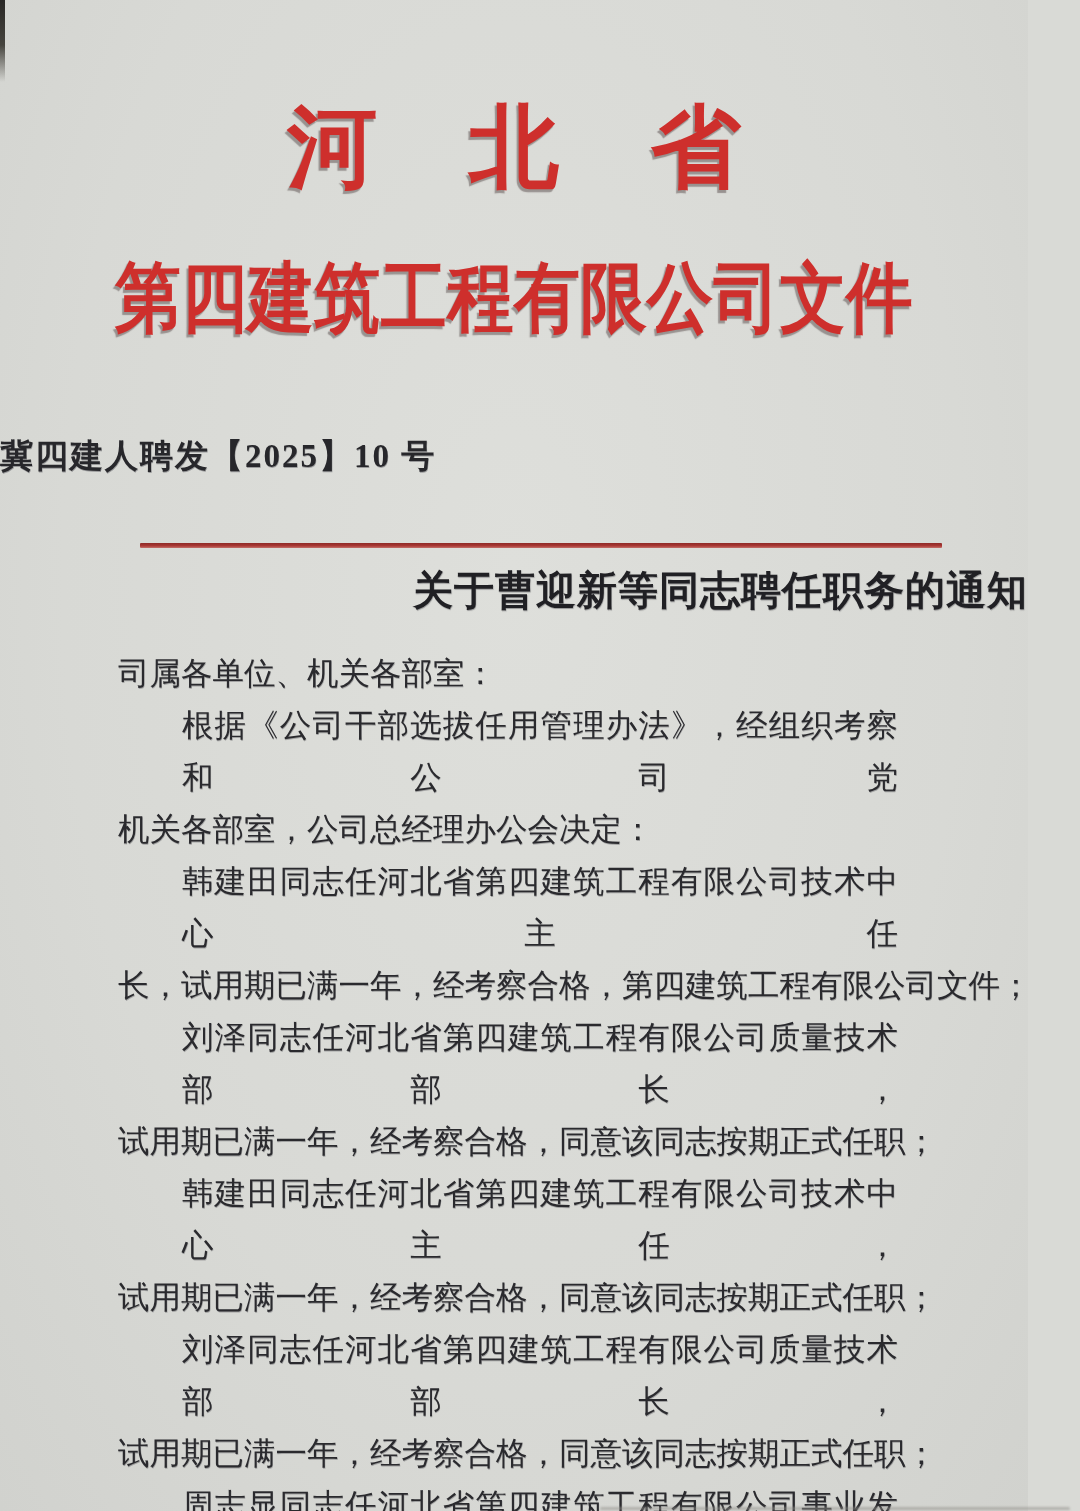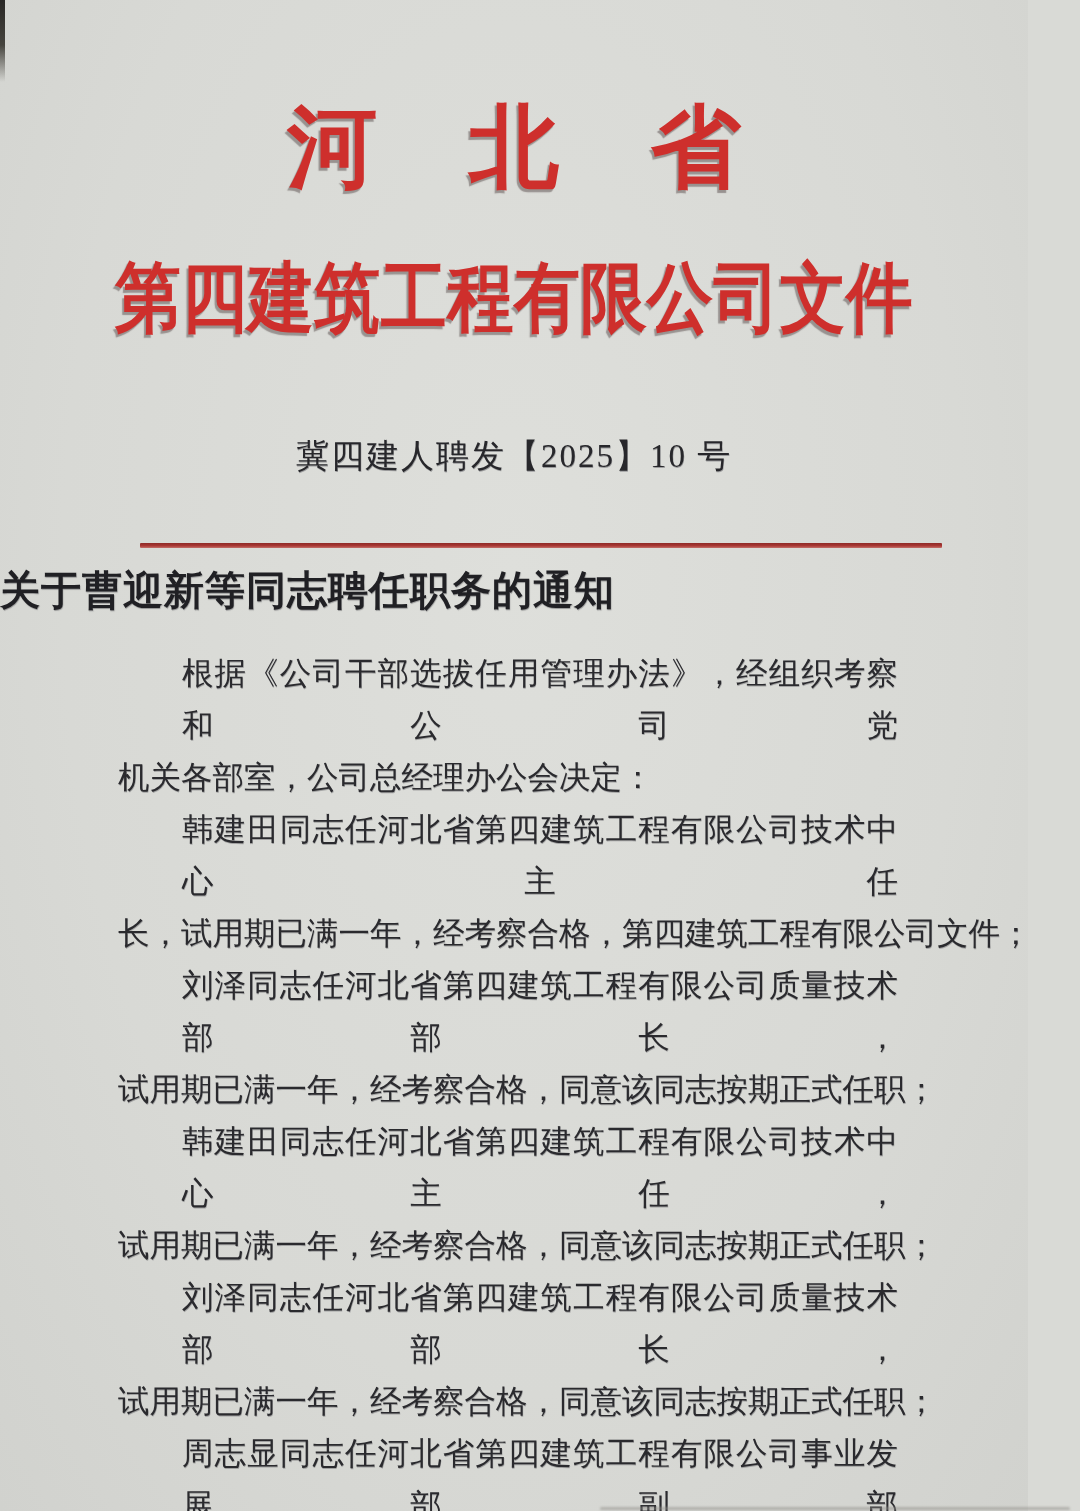--- a/index.html
+++ b/index.html
@@ -31,32 +31,33 @@
   }
   .org-name{
     position:absolute;left:0;right:0;top:260px;
     text-align:center;font-size:66px;line-height:1;font-weight:900;
     letter-spacing:0.5px;color:#ce2f2c;
     transform:scaleY(1.16);transform-origin:top center;
     text-shadow:-2px 3px 1px rgba(72,58,58,0.45);
   }
   .doc-number{
     position:absolute;left:0;right:0;top:437px;
-    text-align:center;font-size:33px;line-height:1.2;
+    text-align:left;font-size:33px;line-height:1.2;
     letter-spacing:2px;color:#27272b;
     text-shadow:0.5px 0.8px 0.6px rgba(90,90,95,0.5);
+    font-weight:bold;
   }
   .red-rule{
     position:absolute;left:140px;top:543px;width:802px;height:5px;
     background:linear-gradient(to bottom,#8e2b28 0%,#a93733 55%,#c4706b 100%);
     border-radius:1px;
   }
   .doc-title{
     position:absolute;left:0;right:0;top:567px;margin:0;
-    text-align:left;font-size:40px;line-height:1.2;font-weight:bold;
+    text-align:right;font-size:40px;line-height:1.2;font-weight:bold;
     letter-spacing:1px;color:#202024;
     text-shadow:0.5px 1px 0.8px rgba(85,85,90,0.5);
   }
   
   .body{
     position:absolute;left:118px;right:130px;top:648px;
     font-size:31.5px;line-height:52px;color:#2a2a2e;
     text-shadow:0.4px 0.7px 0.5px rgba(95,95,100,0.45);
   }
   .line{white-space:nowrap;}
@@ -77,20 +78,21 @@
   <header>
     <div class="org-region">河北省</div>
     <div class="org-name">第四建筑工程有限公司文件</div>
     <div class="doc-number">冀四建人聘发【2025】10 号</div>
     <div class="red-rule"></div>
   </header>
 
   <h1 class="doc-title">关于曹迎新等同志聘任职务的通知</h1>
 
   <main class="body">
+      <div class="line">司属各单位、机关各部室：</div>
       <div class="line indent fill">根据《公司干部选拔任用管理办法》，经组织考察和公司党</div>
       <div class="line">机关各部室，公司总经理办公会决定：</div>
       <div class="line indent fill">韩建田同志任河北省第四建筑工程有限公司技术中心主任</div>
       <div class="line">长，试用期已满一年，经考察合格，第四建筑工程有限公司文件；</div>
       <div class="line indent fill">刘泽同志任河北省第四建筑工程有限公司质量技术部部长，</div>
       <div class="line">试用期已满一年，经考察合格，同意该同志按期正式任职；</div>
       <div class="line indent fill">韩建田同志任河北省第四建筑工程有限公司技术中心主任，</div>
       <div class="line">试用期已满一年，经考察合格，同意该同志按期正式任职；</div>
       <div class="line indent fill">刘泽同志任河北省第四建筑工程有限公司质量技术部部长，</div>
       <div class="line">试用期已满一年，经考察合格，同意该同志按期正式任职；</div>

